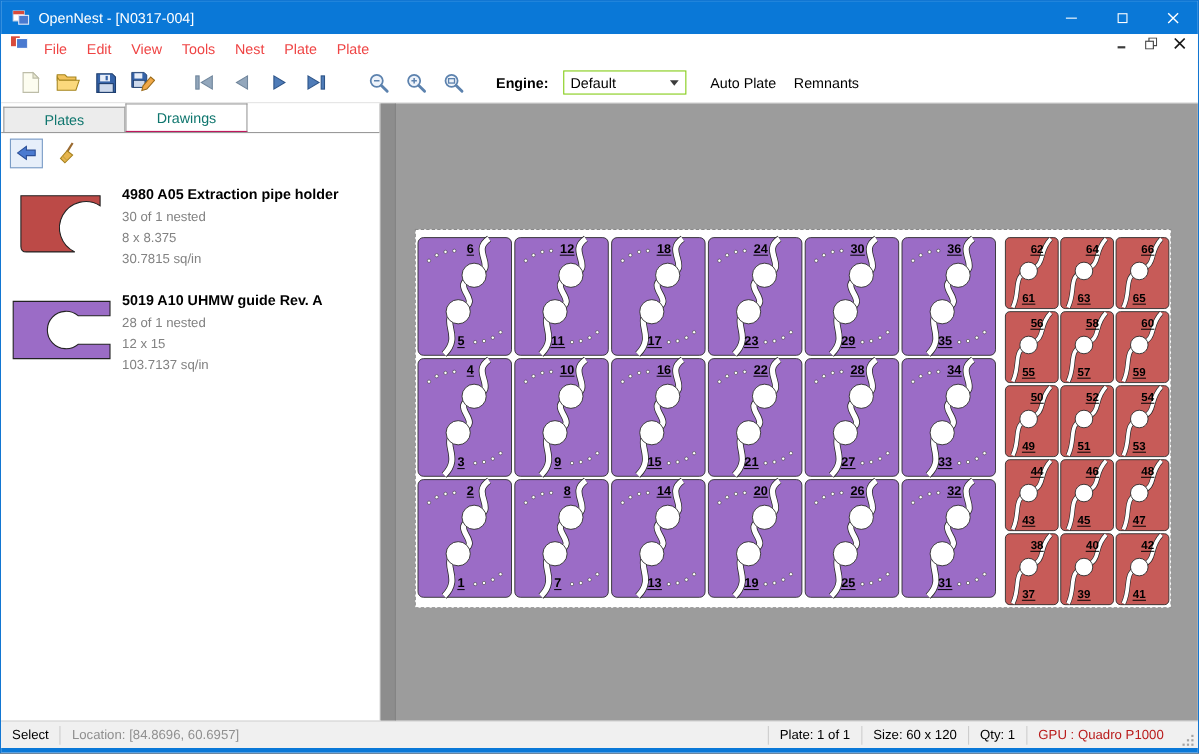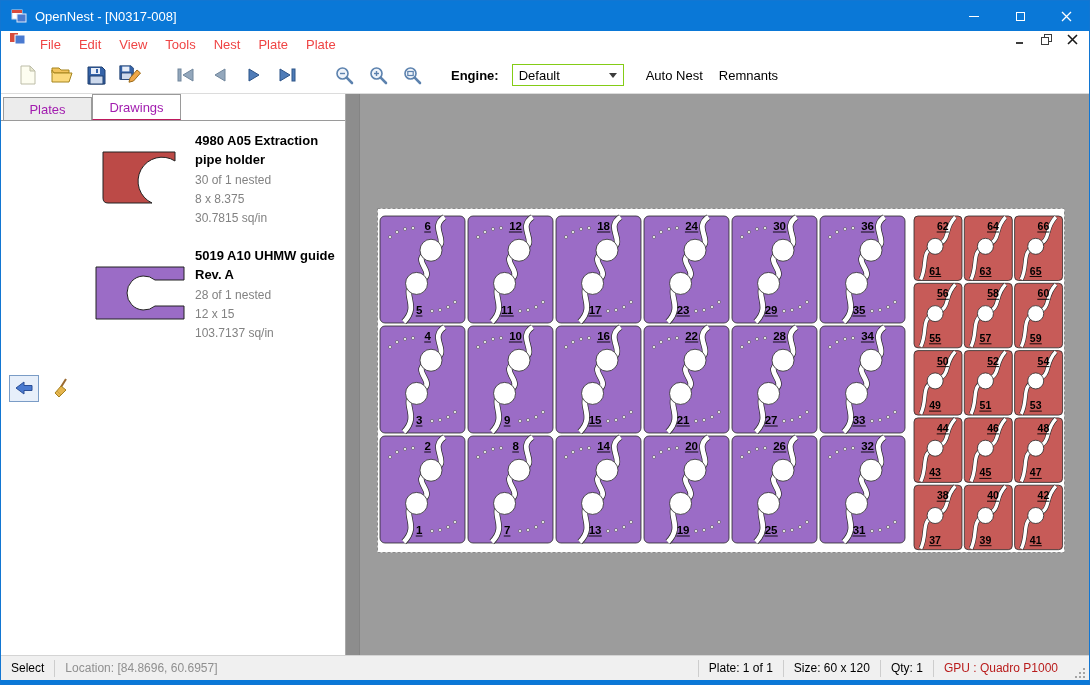--- a/index.html
+++ b/index.html
@@ -26,23 +26,23 @@
   .tool-btn{width:34px;height:30px;display:flex;align-items:center;justify-content:center}
   .gap{width:22px}
   .lbl-bold{font-size:13px;font-weight:700;margin-right:13px}
   .combo{width:112px;height:22px;border:1px solid #84cc16;background:#fff;display:flex;align-items:center;justify-content:space-between;padding:0 6px;font-size:13px}
   .combo-arrow{width:0;height:0;border-left:4px solid transparent;border-right:4px solid transparent;border-top:5px solid #3c3c3c}
   .txt-btn{font-size:13px;padding:0 8px;height:26px;display:flex;align-items:center}
   
   .main{flex:1;display:flex;min-height:0}
   .sidebar{flex:0 0 345px;background:#fff;border-right:1px solid #a9a9a9;display:flex;flex-direction:column}
   .tabs{display:flex;padding:3px 0 0 2px;position:relative;z-index:2}
-  .tab{width:89px;height:23px;display:flex;align-items:center;justify-content:center;font-size:13px;background:#ececec;border:1px solid #9a9a9a;border-bottom:none;color:#a21caf}
+  .tab{width:111px;height:23px;display:flex;align-items:center;justify-content:center;font-size:13px;background:#ececec;border:1px solid #9a9a9a;border-bottom:none;color:#0f766e}
   .tab.active{background:#fff;height:26px;margin-top:-3px;margin-bottom:-1px;z-index:3;border-bottom:1px solid #be185d}
-  .panel-body{flex:1;border-top:1px solid #9a9a9a;display:flex;flex-direction:row;background:#fff;min-height:0}
+  .panel-body{flex:1;border-top:1px solid #9a9a9a;display:flex;flex-direction:column;background:#fff;min-height:0}
   .panel-toolbar{flex:0 0 36px;display:flex;align-items:center;gap:8px;padding:4px 8px}
   .panel-tool-btn{width:30px;height:27px;display:flex;align-items:center;justify-content:center;border:1px solid transparent}
   .panel-tool-btn.framed{border:1px solid #7a9cc6;background:#e7effa}
   .parts-list{flex:1;overflow:hidden}
   .part-item{display:flex;padding:6px 0 8px 0}
   .thumb{flex:0 0 110px;display:flex;align-items:center;justify-content:center}
   .part-info{font-size:12px;color:#828282;line-height:19px;padding-top:4px}
   .part-title{font-size:13px;font-weight:700;color:#000;margin-bottom:2px}
   
   .canvas{flex:1;background:#9c9c9c;position:relative;overflow:hidden}
@@ -63,21 +63,21 @@
 <div class="window">
 
   <div class="titlebar" style="background: rgb(10, 120, 215);">
     <span class="app-icon">
       <svg width="16" height="14">
           <rect x="1" y="1" width="10" height="9" fill="#fff" stroke="#cfd8e8"></rect>
           <rect x="1" y="1" width="10" height="3" fill="#d84b3c"></rect>
           <rect x="6" y="5" width="9" height="8" fill="#4a7ad0" stroke="#dfe8f8"></rect>
         </svg>
     </span>
-    <span class="title">OpenNest - [N0317-008]</span>
+    <span class="title">OpenNest - [N0317-004]</span>
     <div class="tb-controls">
       <div class="tb-btn">
           <div class="g-min"></div>
         </div>
       <div class="tb-btn">
           <div class="g-max"></div>
         </div>
       <div class="tb-btn">
         <svg width="11" height="11">
             <path d="M1,1 L10,10 M10,1 L1,10" stroke="#fff" stroke-width="1.3"></path>
@@ -203,21 +203,21 @@
           </svg>
       </div>
     </div>
     <div class="gap"></div>
     <span class="lbl-bold">Engine:</span>
     <div class="combo">
       <span>Default</span>
       <span class="combo-arrow"></span>
     </div>
     <div style="width:14px"></div>
-    <span class="txt-btn">Auto Nest</span>
+    <span class="txt-btn">Auto Plate</span>
     <span class="txt-btn">Remnants</span>
   </div>
 
   <div class="main">
 
     <div class="sidebar">
       <div class="tabs">
         <div class="tab">Plates</div>
         <div class="tab active">Drawings</div>
       </div>

